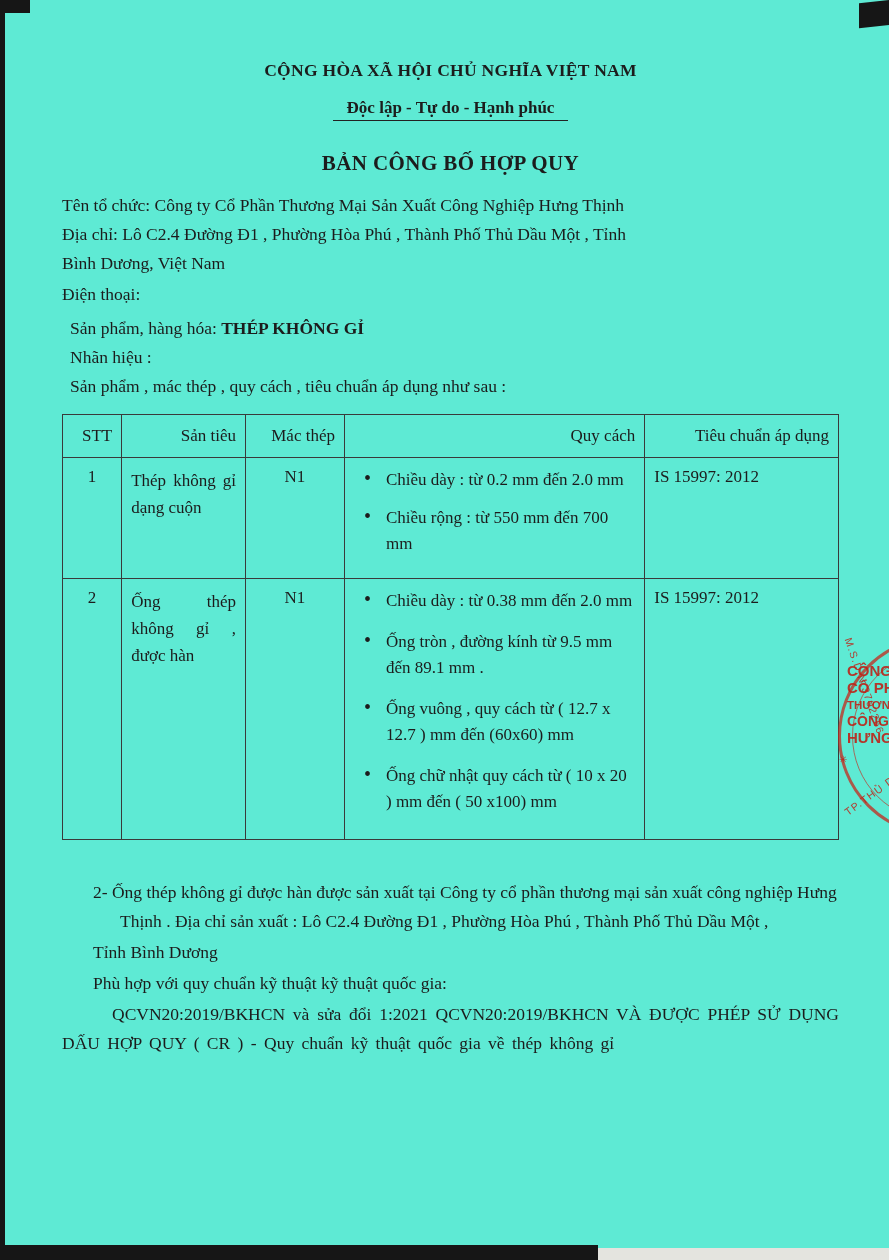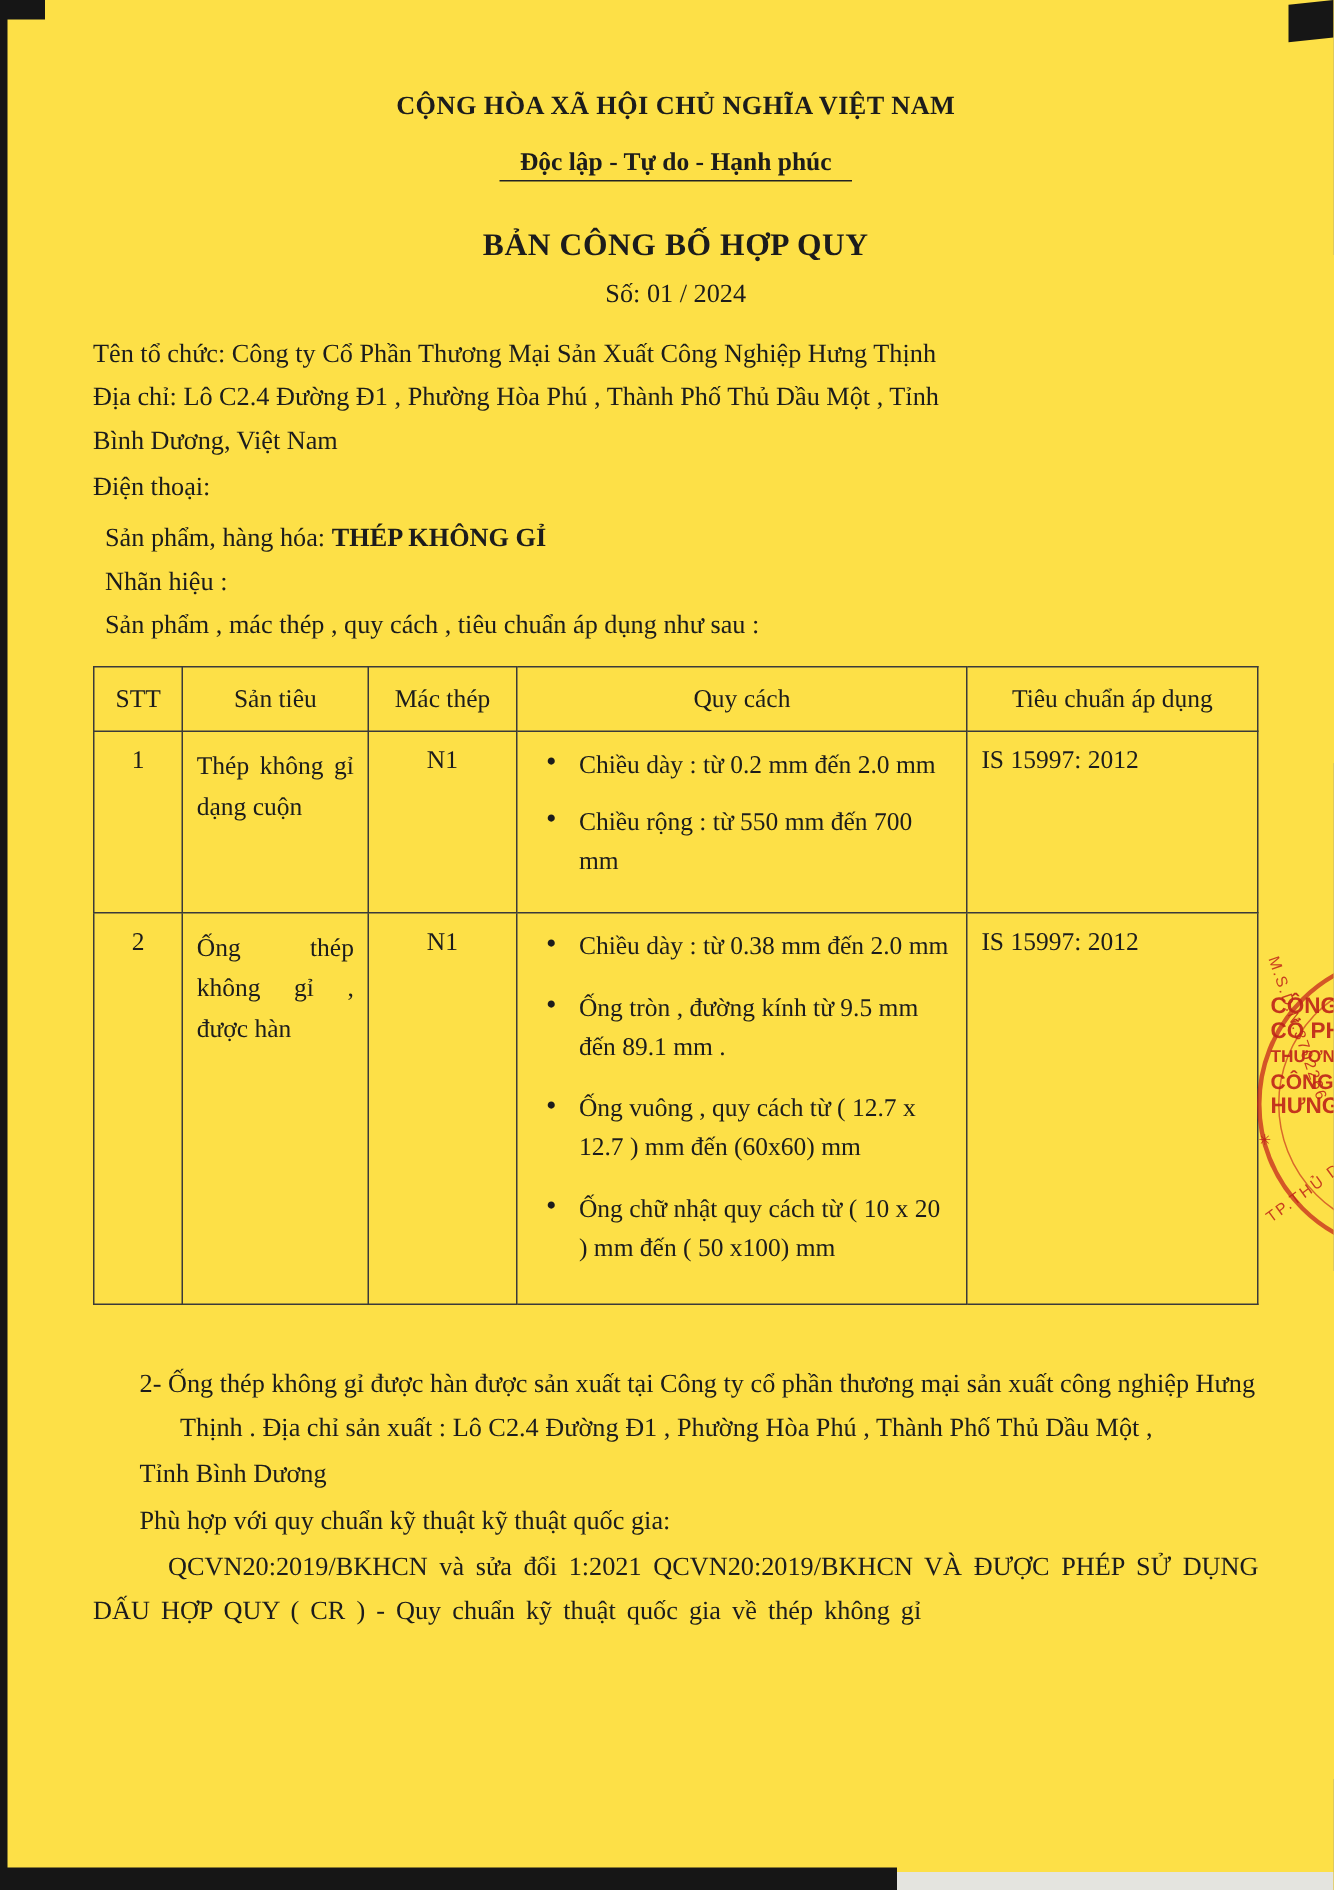--- a/index.html
+++ b/index.html
@@ -1,19 +1,19 @@
 <!DOCTYPE html>
 <html><head>
 <meta charset="utf-8">
 <style>
   * { margin:0; padding:0; box-sizing:border-box; }
   body { background:#888; font-family:"Liberation Serif", serif; }
   .page {
     position:relative; width:889px; height:1260px; margin:0 auto;
-    background:#fde047; overflow:hidden; color:#1c1c1c;
+    background:#5eead4; overflow:hidden; color:#1c1c1c;
   }
   
   .edge { position:absolute; background:#161616; }
   .edge-left { left:0; top:0; width:5px; height:1246px; }
   .edge-topleft { left:0; top:0; width:30px; height:13px; }
   .edge-topright { right:0; top:0; width:30px; height:25px; transform:skewY(-6deg); transform-origin:right top; }
   .edge-bottom { left:0; top:1245px; width:598px; height:15px; }
   .edge-bottom-grey { left:598px; top:1248px; width:291px; height:12px; background:#e4e4df; }
 
   .content { position:absolute; left:62px; top:60px; width:777px; }
@@ -33,21 +33,21 @@
   .info-block { margin-top:15px; }
   .indent-sm { padding-left:8px; }
   .product-value { font-weight:bold; }
 
   table.main {
     margin-top:13px; width:777px; border-collapse:collapse; font-size:17px;
   }
   table.main th, table.main td {
     border:1.3px solid #3a3a3a; vertical-align:top; padding:9px 9px;
   }
-  table.main th { font-weight:normal; text-align:center; font-size:17px; padding-top:11px; padding-bottom:11px; }
+  table.main th { font-weight:normal; text-align:right; font-size:17px; padding-top:11px; padding-bottom:11px; }
   th.c-stt, td.c-stt { width:55px; text-align:center; }
   th.c-sp,  td.c-sp  { width:115px; }
   th.c-mt,  td.c-mt  { width:92px; }
   th.c-qc,  td.c-qc  { width:279px; }
   th.c-tc,  td.c-tc  { width:180px; }
   td.c-sp { text-align:justify; line-height:27px; }
   td.c-mt { text-align:center; }
 
   ul.spec { list-style:none; padding-left:4px; }
   ul.spec li {
@@ -102,21 +102,20 @@
   <div class="edge-bottom-grey edge" style="background:#e4e4df;"></div>
 
   <div class="content">
 
     <div class="center national-title">CỘNG HÒA XÃ HỘI CHỦ NGHĨA VIỆT NAM</div>
     <div class="motto-wrap">
       <span class="motto">Độc lập - Tự do - Hạnh phúc</span>
     </div>
 
     <div class="center doc-title">BẢN CÔNG BỐ HỢP QUY</div>
-    <div class="center doc-number">Số: 01 / 2024</div>
 
     <div class="info-block">
       <p class="para">Tên tổ chức: Công ty Cổ Phần Thương Mại Sản Xuất Công Nghiệp Hưng Thịnh</p>
       <p class="para">Địa chỉ: Lô C2.4 Đường Đ1 , Phường Hòa Phú , Thành Phố Thủ Dầu Một , Tỉnh</p>
       <p class="para">Bình Dương, Việt Nam</p>
       <p class="para" style="margin-top:2px;">Điện thoại:</p>
       <p class="para indent-sm" style="margin-top:5px;"><span>Sản phẩm, hàng hóa: </span><span class="product-value">THÉP KHÔNG GỈ</span></p>
       <p class="para indent-sm">Nhãn hiệu :</p>
       <p class="para indent-sm">Sản phẩm , mác thép , quy cách , tiêu chuẩn áp dụng như sau :</p>
     </div>

